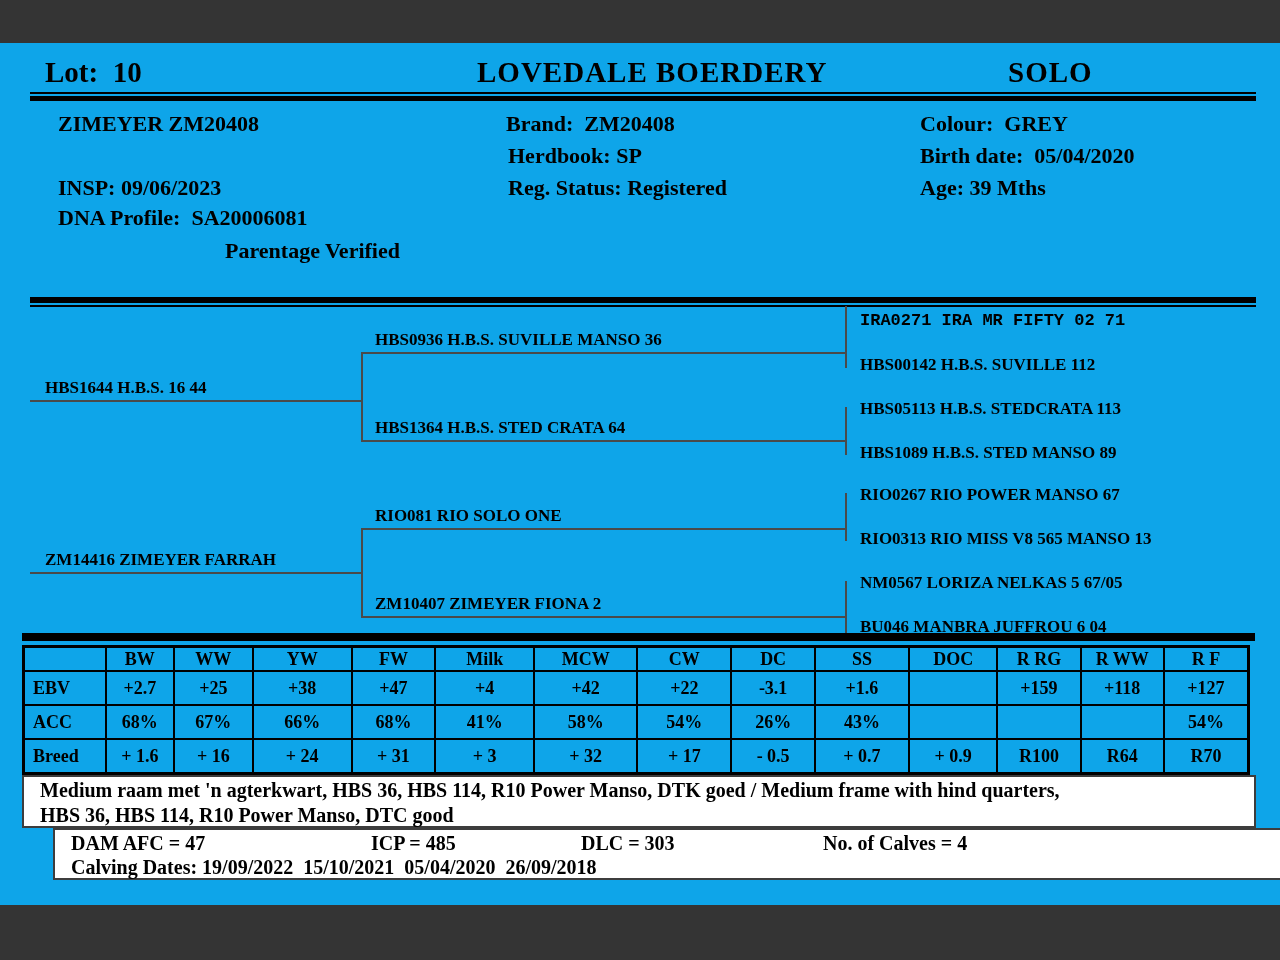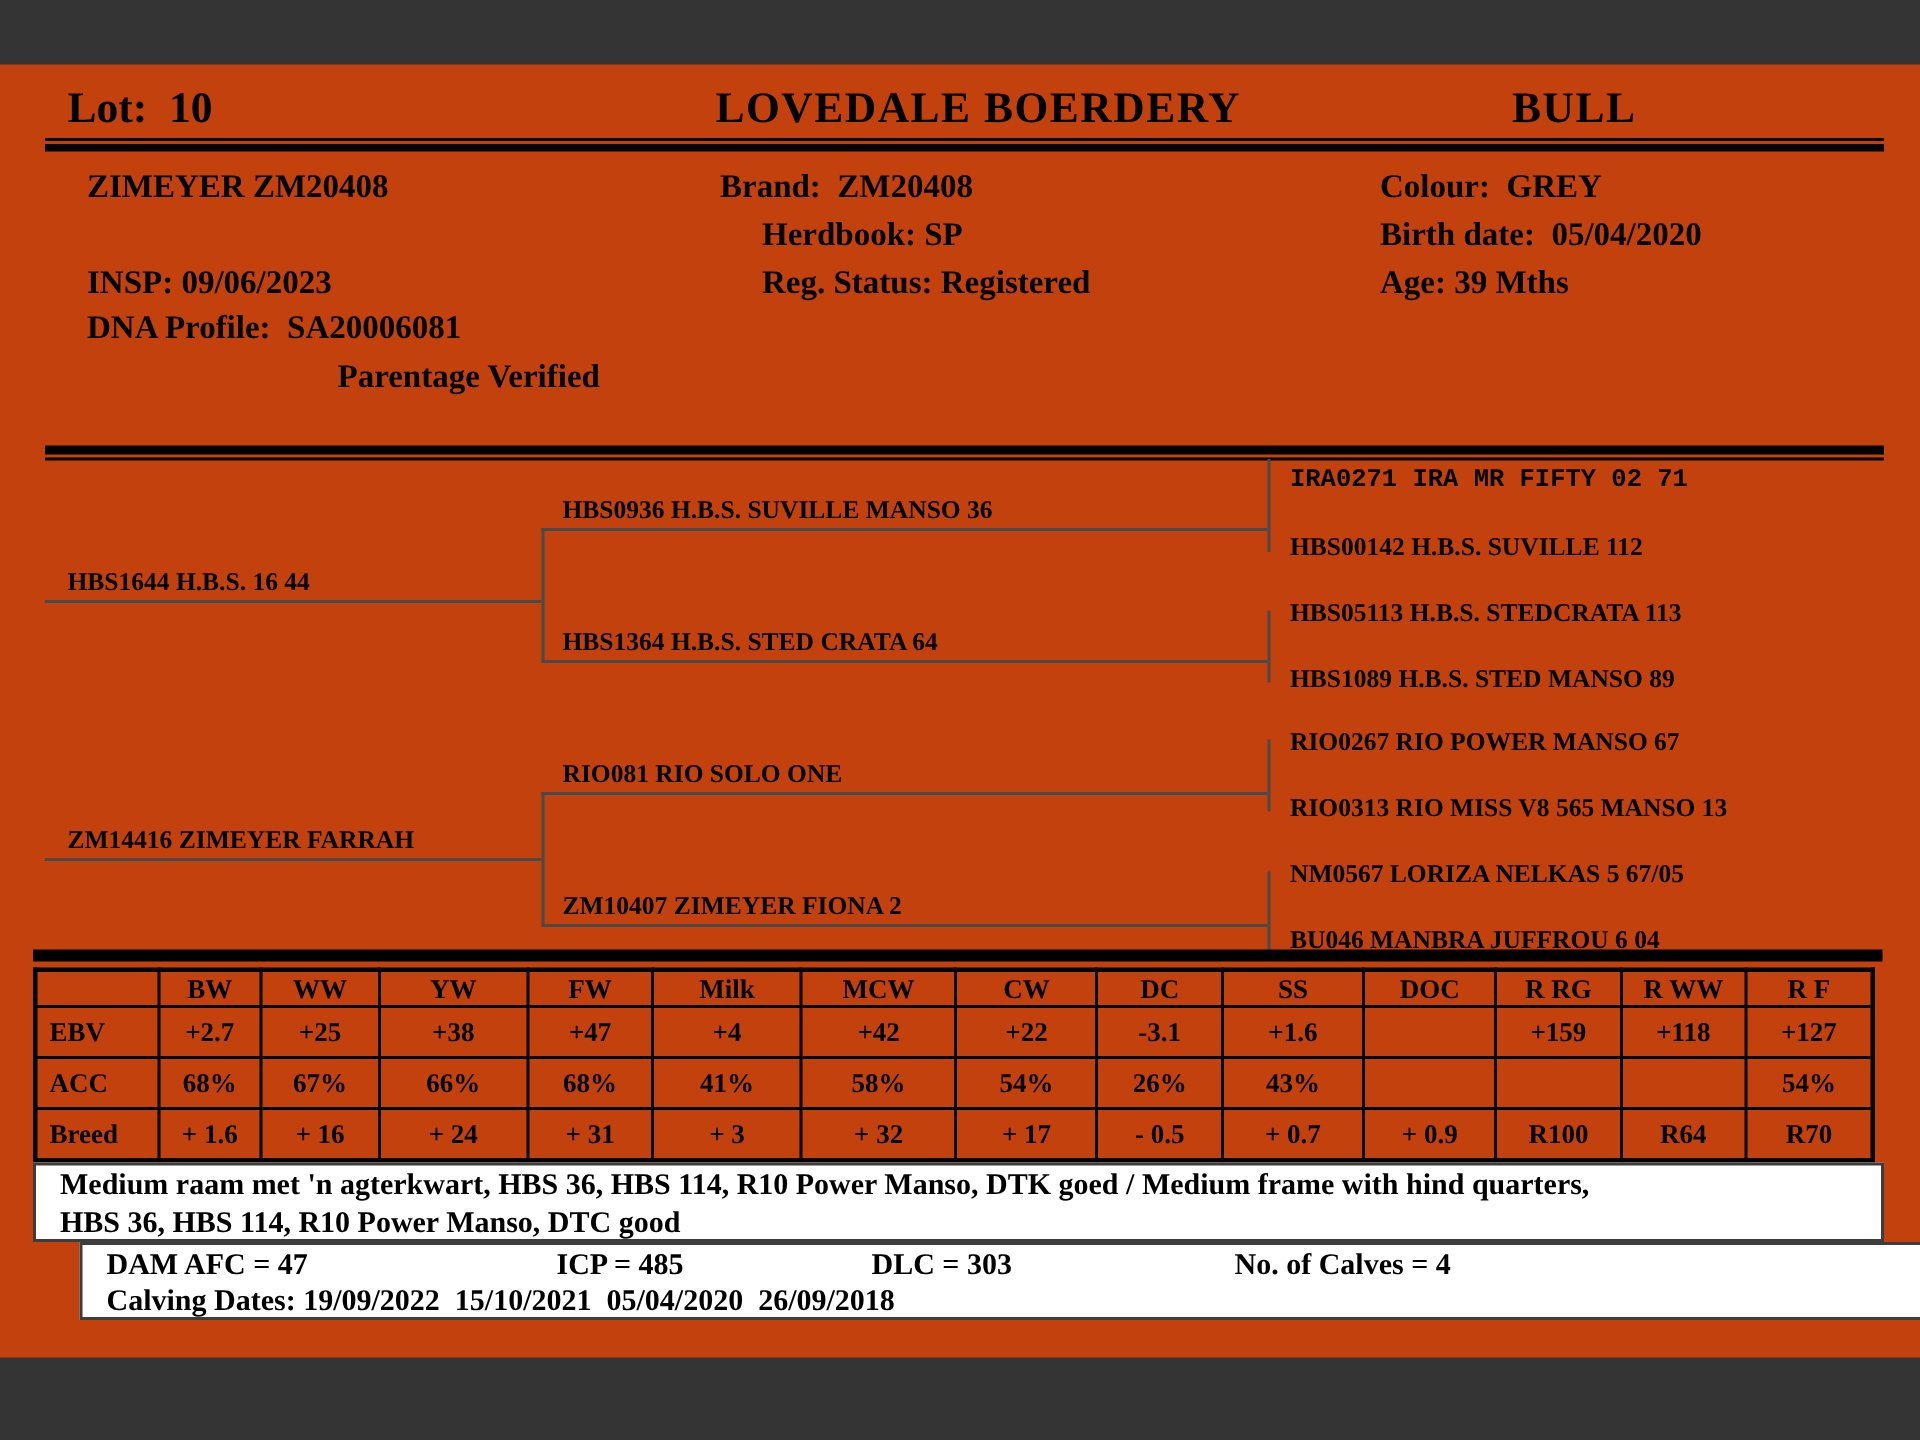--- a/index.html
+++ b/index.html
@@ -1,16 +1,16 @@
 <!DOCTYPE html>
 <html><head>
 <meta charset="utf-8">
 <style>
   html,body{margin:0;padding:0;background:#343434;}
-  #frame{position:relative;width:1280px;height:960px;background:#c2410c;overflow:hidden;
+  #frame{position:relative;width:1280px;height:960px;background:#0ea5e9;overflow:hidden;
          font-family:"Liberation Serif","DejaVu Serif",serif;font-weight:bold;color:#000;}
   .band{position:absolute;left:0;width:1280px;background:#343434;}
   .t{position:absolute;white-space:pre;line-height:1.1;}
   .s29{font-size:29px;}
   .s22{font-size:22px;}
   .s17{font-size:17px;}
   .s20{font-size:20px;}
   .rule{position:absolute;background:#000;}
   .pline{position:absolute;background:#4a4a4a;}
   
@@ -29,31 +29,31 @@
 </head>
 <body>
 
 <div id="frame">
 
   <div class="band" style="top:0;height:43px;"></div>
   <div class="band" style="top:905px;height:55px;"></div>
 
   <div class="t s29" style="left:45px;top:57px;">Lot:  10</div>
   <div class="t s29" style="left:477px;top:57px;letter-spacing:1px;">LOVEDALE BOERDERY</div>
-  <div class="t s29" style="left:1008px;top:57px;letter-spacing:1px;">BULL</div>
+  <div class="t s29" style="left:1008px;top:57px;letter-spacing:1px;">SOLO</div>
 
   <div class="rule" style="left:30px;top:92px;width:1226px;height:2px;"></div>
   <div class="rule" style="left:30px;top:96px;width:1226px;height:5px;"></div>
 
   <div class="t s22" style="left:58px;top:112px;">ZIMEYER ZM20408</div>
   <div class="t s22" style="left:58px;top:176px;">INSP: 09/06/2023</div>
   <div class="t s22" style="left:58px;top:206px;">DNA Profile:  SA20006081</div>
   <div class="t s22" style="left:225px;top:239px;">Parentage Verified</div>
 
-  <div class="t s22" style="left:480px;top:112px;">Brand:  ZM20408</div>
+  <div class="t s22" style="left:506px;top:112px;">Brand:  ZM20408</div>
   <div class="t s22" style="left:508px;top:144px;">Herdbook: SP</div>
   <div class="t s22" style="left:508px;top:176px;">Reg. Status: Registered</div>
 
   <div class="t s22" style="left:920px;top:112px;">Colour:  GREY</div>
   <div class="t s22" style="left:920px;top:144px;">Birth date:  05/04/2020</div>
   <div class="t s22" style="left:920px;top:176px;">Age: 39 Mths</div>
 
   <div class="rule" style="left:30px;top:297px;width:1226px;height:6px;"></div>
   <div class="rule" style="left:30px;top:305px;width:1226px;height:2px;"></div>
 

